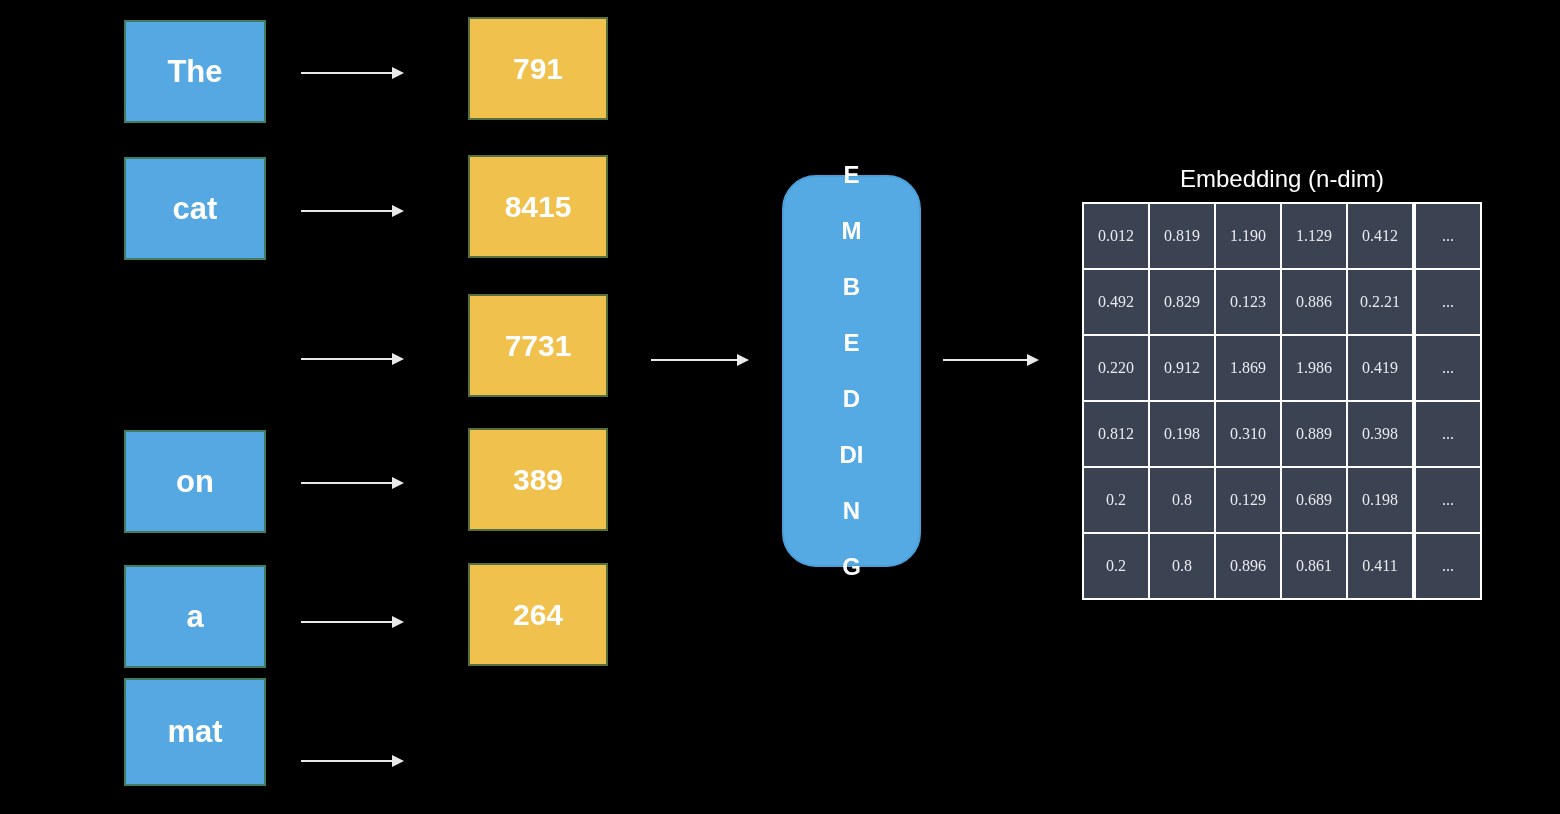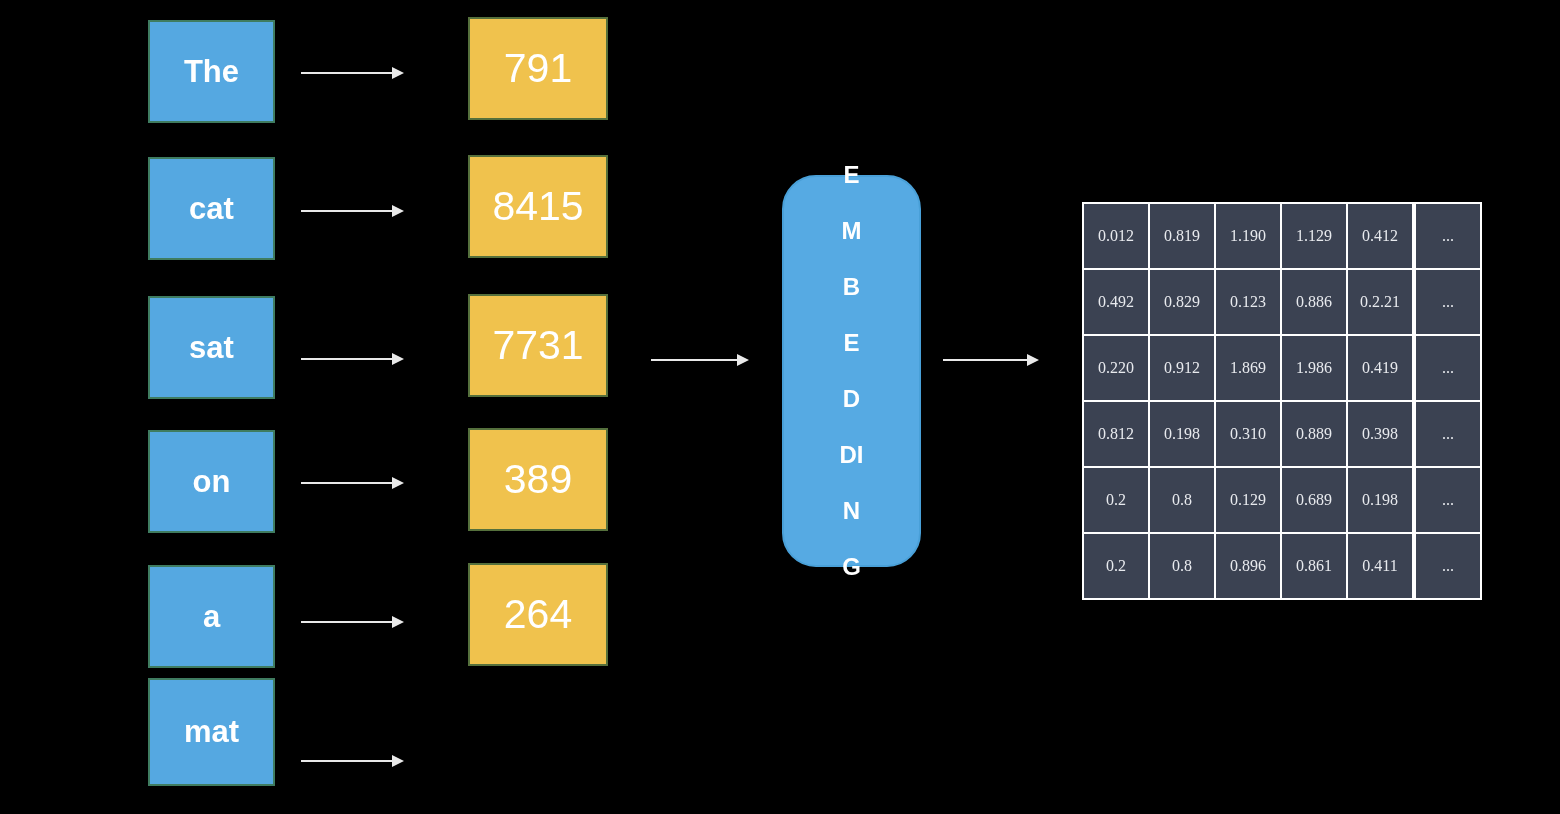--- a/index.html
+++ b/index.html
@@ -15,32 +15,32 @@
     --arrow:#e9e9e9;
     --text:#ffffff;
   }
   html,body{margin:0;padding:0;background:#000;}
   .canvas{
     position:relative;width:1560px;height:814px;overflow:hidden;
     background:var(--bg);
     font-family:"Liberation Sans", sans-serif;
   }
   .word-box{
-    position:absolute;left:124px;width:127px;height:103px;
+    position:absolute;left:124px;width:142px;height:103px;
     background:var(--word-box);border:2px solid var(--word-border);
     box-sizing:border-box;
     display:flex;align-items:center;justify-content:center;
-    color:var(--text);font-weight:bold;font-size:31px;margin-left:24px;
+    color:var(--text);font-weight:bold;font-size:31px;
   }
   .token-box{
     position:absolute;left:468px;width:140px;height:103px;
     background:var(--token-box);border:2px solid var(--token-border);
     box-sizing:border-box;
     display:flex;align-items:center;justify-content:center;
-    color:var(--text);font-weight:normal;font-size:41px;
+    color:var(--text);font-weight:bold;font-size:30px;
   }
   .arrow{
     position:absolute;height:2px;background:var(--arrow);
   }
   .arrow::after{
     content:"";position:absolute;right:-3px;top:-5px;width:0;height:0;
     border-left:12px solid var(--arrow);
     border-top:6px solid transparent;border-bottom:6px solid transparent;
   }
   .row-arrow{left:301px;width:100px;}
@@ -91,23 +91,20 @@
     </div>
 
   <div class="word-box" style="top:157px">
       <span>cat</span>
     </div>
   <div class="arrow row-arrow" style="top:210px"></div>
   <div class="token-box" style="top:155px">
       <span>8415</span>
     </div>
 
-  <div class="word-box" style="top:296px">
-      <span>sat</span>
-    </div>
   <div class="arrow row-arrow" style="top:358px"></div>
   <div class="token-box" style="top:294px">
       <span>7731</span>
     </div>
 
   <div class="word-box" style="top:430px">
       <span>on</span>
     </div>
   <div class="arrow row-arrow" style="top:482px"></div>
   <div class="token-box" style="top:428px">
@@ -128,20 +125,21 @@
   <div class="arrow row-arrow" style="top:760px"></div>
 
   <div class="arrow mid-arrow-1"></div>
 
   <div class="embed-box">
     <div class="embed-label">EMBEDDING</div>
   </div>
 
   <div class="arrow mid-arrow-2"></div>
 
+  <div class="table-title">Embedding (n-dim)</div>
   <div class="matrix">
       <div class="cell">0.012</div>
       <div class="cell">0.819</div>
       <div class="cell">1.190</div>
       <div class="cell">1.129</div>
       <div class="cell">0.412</div>
       <div class="cell">0.492</div>
       <div class="cell">0.829</div>
       <div class="cell">0.123</div>
       <div class="cell">0.886</div>

